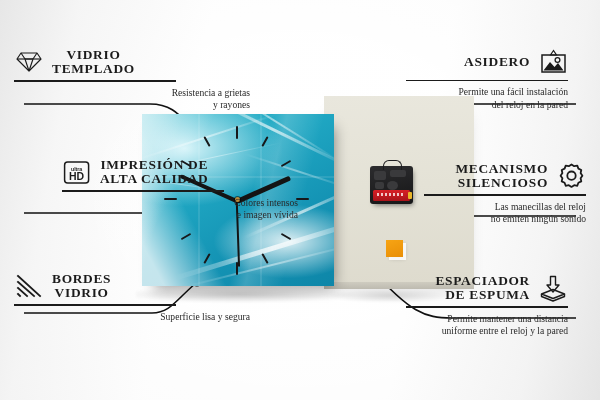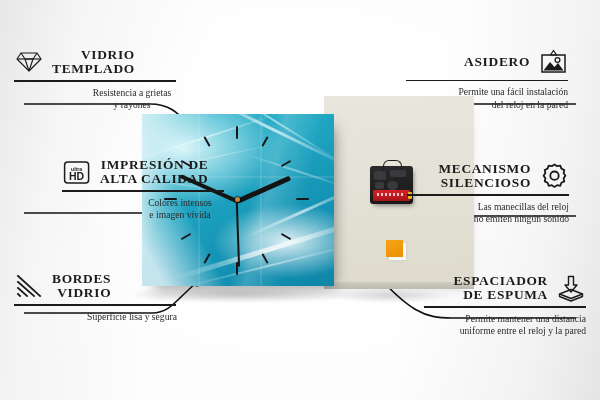--- a/index.html
+++ b/index.html
@@ -17,45 +17,45 @@
     opacity:.85;}
   .bg-soft{position:absolute;inset:0;
     background:radial-gradient(ellipse 300px 240px at 47% 50%, rgba(255,255,255,.95) 0%, rgba(255,255,255,0) 70%);}
 
   
   .feature{position:absolute;width:236px;}
   .feature .head{display:flex;align-items:center;gap:8px;}
   .feature.left .head{justify-content:flex-start;}
   .feature.right .head{justify-content:flex-end;}
   .titles{display:flex;flex-direction:column;line-height:1.06;}
-  .feature.left .titles{align-items:flex-end;}
+  .feature.left .titles{align-items:center;}
   .feature.right .titles{align-items:flex-end;}
   .t-line{
     font-family:"Liberation Serif",serif;
     font-weight:700;font-size:13.4px;letter-spacing:.7px;color:#1b1b1b;
     white-space:nowrap;
   }
   .rule{height:1.4px;background:#1b1b1b;margin-top:4px;}
   .feature.left .rule{width:162px;}
   .feature.right .rule{width:162px;margin-left:auto;}
   .desc{font-family:"Liberation Serif",serif;font-size:9.6px;color:#2a2a2a;
     line-height:1.32;margin-top:5px;white-space:pre-line;}
-  .feature.left .desc{text-align:center;}
+  .feature.left .desc{text-align:right;}
   .feature.right .desc{text-align:right;}
 
   .ficon{width:30px;height:28px;flex:0 0 30px;display:flex;align-items:center;justify-content:center;}
   .ficon svg{display:block;}
 
   
   #f-vidrio   {left:14px;top:48px;}
   #f-impresion{left:14px;top:158px;margin-left:48px;}
   #f-bordes   {left:14px;top:272px;}
   #f-asidero  {left:332px;top:48px;}
-  #f-mecanismo{left:333px;top:162px;}
-  #f-espaciador{left:350px;top:274px;}
+  #f-mecanismo{left:350px;top:162px;}
+  #f-espaciador{left:332px;top:274px;}
 
   
   #wires{position:absolute;left:0;top:0;width:600px;height:400px;pointer-events:none;}
 
   
   #scene{position:absolute;left:128px;top:88px;width:360px;height:220px;}
 
   .wallpanel{position:absolute;left:196px;top:8px;width:150px;height:186px;
     background:linear-gradient(178deg,#e9e7dd 0%,#e4e2d6 48%,#dedbce 100%);
     box-shadow:0 10px 16px -10px rgba(0,0,0,.35);}

